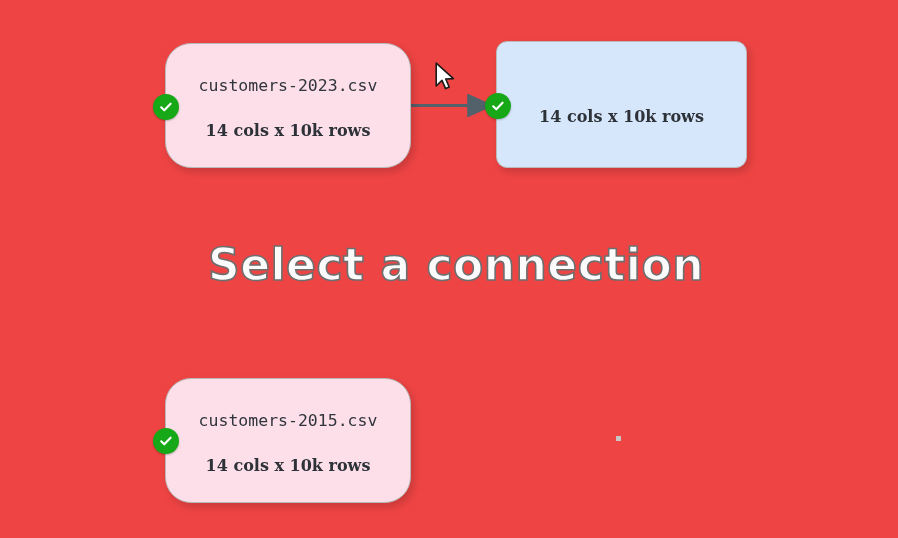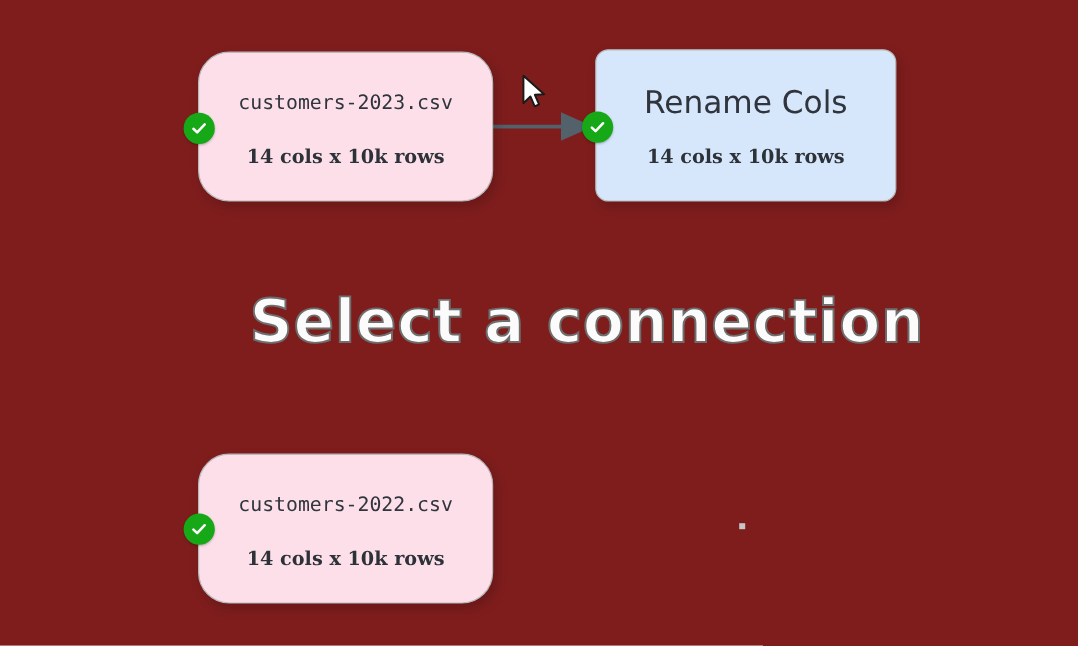--- a/index.html
+++ b/index.html
@@ -12,21 +12,21 @@
     overflow: hidden;
     background: #fafafa;
     font-family: "Liberation Sans", sans-serif;
     position: relative;
   }
   #canvas {
     position: absolute;
     inset: 0;
     width: 898px;
     height: 538px;
-    background: #7f1d1d;
+    background: #ef4444;
   }
 
   
   .node {
     position: absolute;
     box-sizing: border-box;
     border: 1.5px solid #b9b9b9;
     box-shadow: 3px 4px 9px rgba(0,0,0,0.17);
     display: flex;
     flex-direction: column;
@@ -102,21 +102,21 @@
     left: 0; top: 0;
     width: 898px; height: 538px;
     pointer-events: none;
   }
 
   
   .headline {
     position: absolute;
     font-family: "DejaVu Sans", "Liberation Sans", sans-serif;
     font-weight: bold;
-    font-size: 50px;
+    font-size: 44px;
     letter-spacing: 0.5px;
     color: #fbfbfb;
     -webkit-text-stroke: 1.6px #6e6e6e;
     white-space: nowrap;
     line-height: 1;
   }
 
   
   .handle-dot {
     position: absolute;
@@ -149,31 +149,30 @@
     <div class="node-title">customers-2023.csv</div>
     <div class="node-sub">14 cols x 10k rows</div>
     <div class="badge-ok" style="left:-13px; top:50px;">
       <svg width="16" height="16" viewBox="0 0 16 16" aria-hidden="true">
         <path d="M3.2 8.3 L6.3 11.3 L12.6 4.7" fill="none" stroke="#ffffff" stroke-width="2.1" stroke-linecap="round" stroke-linejoin="round"></path>
       </svg>
     </div>
   </div>
 
   <div class="node node-transform" style="left:496px; top:41px;">
-    <div class="node-title">Rename Cols</div>
     <div class="node-sub">14 cols x 10k rows</div>
     <div class="badge-ok" style="left:-12px; top:51px;">
       <svg width="16" height="16" viewBox="0 0 16 16" aria-hidden="true">
         <path d="M3.2 8.3 L6.3 11.3 L12.6 4.7" fill="none" stroke="#ffffff" stroke-width="2.1" stroke-linecap="round" stroke-linejoin="round"></path>
       </svg>
     </div>
   </div>
 
   <div class="node node-source" style="left:165px; top:378px;">
-    <div class="node-title">customers-2022.csv</div>
+    <div class="node-title">customers-2015.csv</div>
     <div class="node-sub">14 cols x 10k rows</div>
     <div class="badge-ok" style="left:-13px; top:49px;">
       <svg width="16" height="16" viewBox="0 0 16 16" aria-hidden="true">
         <path d="M3.2 8.3 L6.3 11.3 L12.6 4.7" fill="none" stroke="#ffffff" stroke-width="2.1" stroke-linecap="round" stroke-linejoin="round"></path>
       </svg>
     </div>
   </div>
 
   <div class="headline" style="left:208px; top:243px;">Select a connection</div>
 

